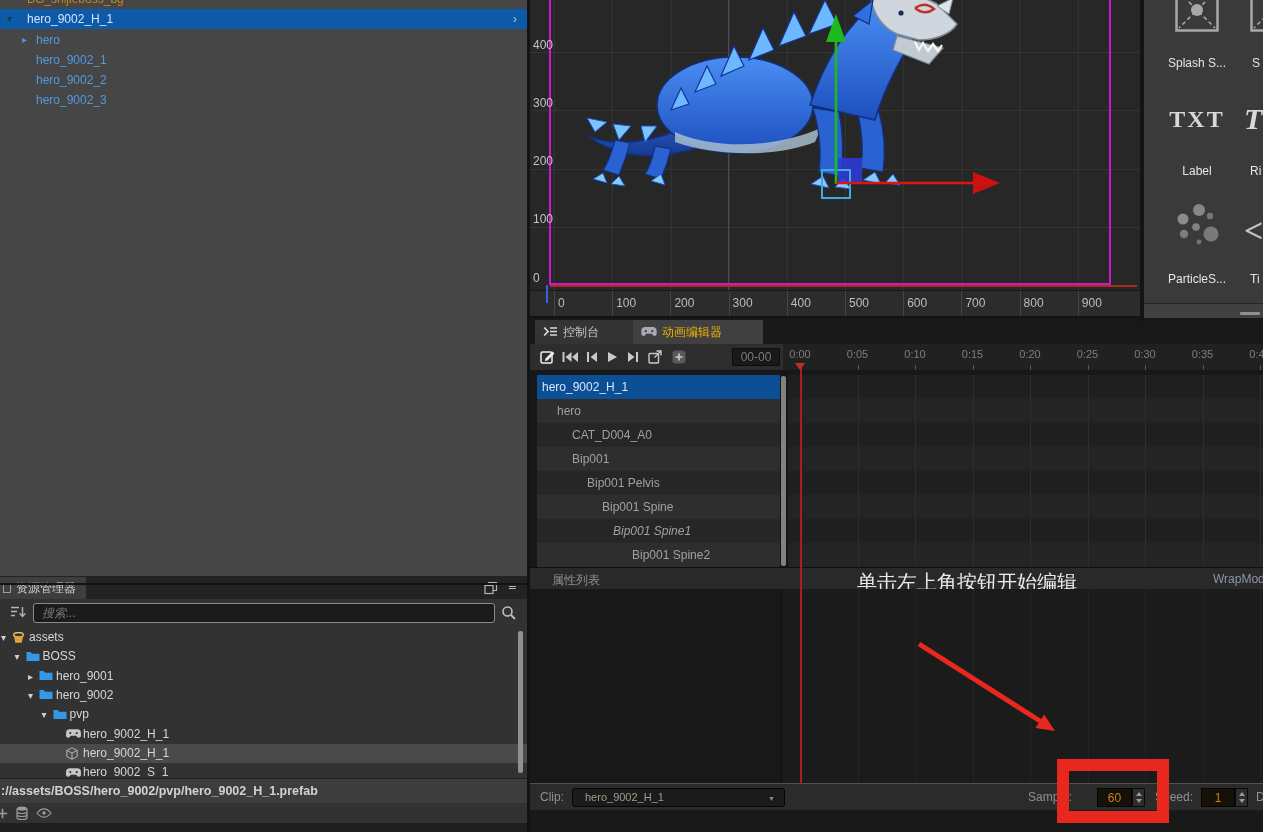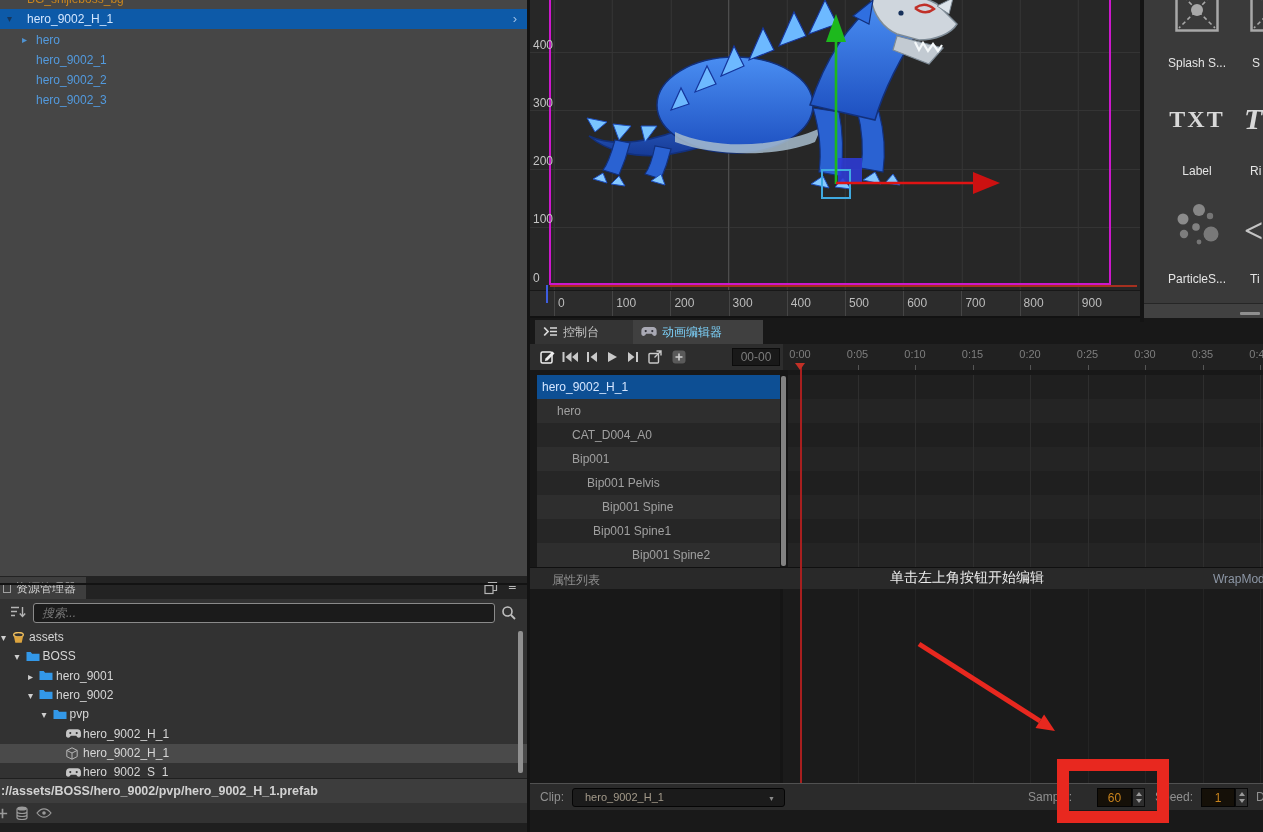--- a/index.html
+++ b/index.html
@@ -264,21 +264,21 @@
     </div>
   </div>
 
   <div id="anim" class="abs">
     <div class="tab" style="left:8px;width:112px;background:#343434;">
       <span class="ticon"><svg width="15" height="11" viewBox="0 0 15 11">
             <path d="M1.2 1.5L5 5.5 1.2 9.5" fill="none" stroke="#d8d8d8" stroke-width="1.8"></path>
             <path d="M7 2h7M7 5.5h7M7 9h7" stroke="#d8d8d8" stroke-width="1.6"></path>
           </svg></span><span>控制台</span>
     </div>
-    <div class="tab" style="left:106px;width:130px;background:#404040;color:#7dd3fc;">
+    <div class="tab" style="left:106px;width:130px;background:#404040;color:#eab308;">
       <span class="ticon"><svg width="16" height="11" viewBox="0 0 14 10">
             <path d="M3.2 1h7.6c1.6 0 2.9 1.2 3.1 2.8l.1 3.1c0 1.2-.9 2.1-2 2.1-.7 0-1.4-.4-1.8-1l-.6-1H4.4l-.6 1c-.4.6-1.1 1-1.8 1-1.1 0-2-.9-2-2.1l.1-3.1C.3 2.2 1.6 1 3.2 1z" fill="#a9a9b4"></path>
             <circle cx="4" cy="4.6" r="1" fill="#303038"></circle>
             <circle cx="10" cy="4.6" r="1" fill="#303038"></circle>
           </svg></span><span>动画编辑器</span>
     </div>
 
     <div id="toolbar-left" class="abs">
       <span class="tbtn" style="left:13px;color:#efefef;">
           <svg width="15" height="15" viewBox="0 0 15 15">
@@ -347,40 +347,40 @@
     <div id="playmark" class="abs"></div>
     <div id="playhead" class="abs"></div>
 
     <div id="node-rows">
         <div class="n-row abs sel" style="top: 57px; padding-left: 5px;">hero_9002_H_1</div>
         <div class="n-row abs odd" style="top: 81px; padding-left: 20px;">hero</div>
         <div class="n-row abs even" style="top: 105px; padding-left: 35px;">CAT_D004_A0</div>
         <div class="n-row abs odd" style="top: 129px; padding-left: 35px;">Bip001</div>
         <div class="n-row abs even" style="top: 153px; padding-left: 50px;">Bip001 Pelvis</div>
         <div class="n-row abs odd" style="top: 177px; padding-left: 65px;">Bip001 Spine</div>
-        <div class="n-row abs even" style="top: 201px; padding-left: 56px;">Bip001 Spine1</div>
+        <div class="n-row abs even" style="top: 201px; padding-left: 76px; font-style: italic;">Bip001 Spine1</div>
         <div class="n-row abs odd" style="top: 225px; padding-left: 95px;">Bip001 Spine2</div>
       </div>
     <div id="col-gap" class="abs"></div>
     <div id="n-scroll" class="abs"></div>
     <div id="lanes">
         <div class="lane abs even" style="top: 57px;"></div>
         <div class="lane abs odd" style="top: 81px;"></div>
         <div class="lane abs even" style="top: 105px;"></div>
         <div class="lane abs odd" style="top: 129px;"></div>
         <div class="lane abs even" style="top: 153px;"></div>
         <div class="lane abs odd" style="top: 177px;"></div>
         <div class="lane abs even" style="top: 201px;"></div>
         <div class="lane abs odd" style="top: 225px;"></div>
       </div>
     <div id="lane-grid" class="abs"></div>
 
     <div id="prop-header" class="abs">
       <span class="abs" style="left:25px;top:4px;color:#909090;">属性列表</span>
-      <span class="abs" style="left:280px;top:1px;width:320px;text-align:center;color:#ececec;font-size:14px;">单击左上角按钮开始编辑</span>
+      <span class="abs" style="left:280px;top:1px;width:320px;text-align:center;color:#ececec;font-size:20px;">单击左上角按钮开始编辑</span>
       <span class="abs" style="left:686px;top:4px;color:#8d97a6;white-space:nowrap;">WrapMode</span>
     </div>
 
     <div id="prop-right" class="abs"></div>
 
     <div id="clip-bar" class="abs">
       <span class="cb-lbl" style="left:13px;">Clip:</span>
       <div id="clip-dd">
         <span class="val">hero_9002_H_1</span>
         <span class="caret">▼</span>

